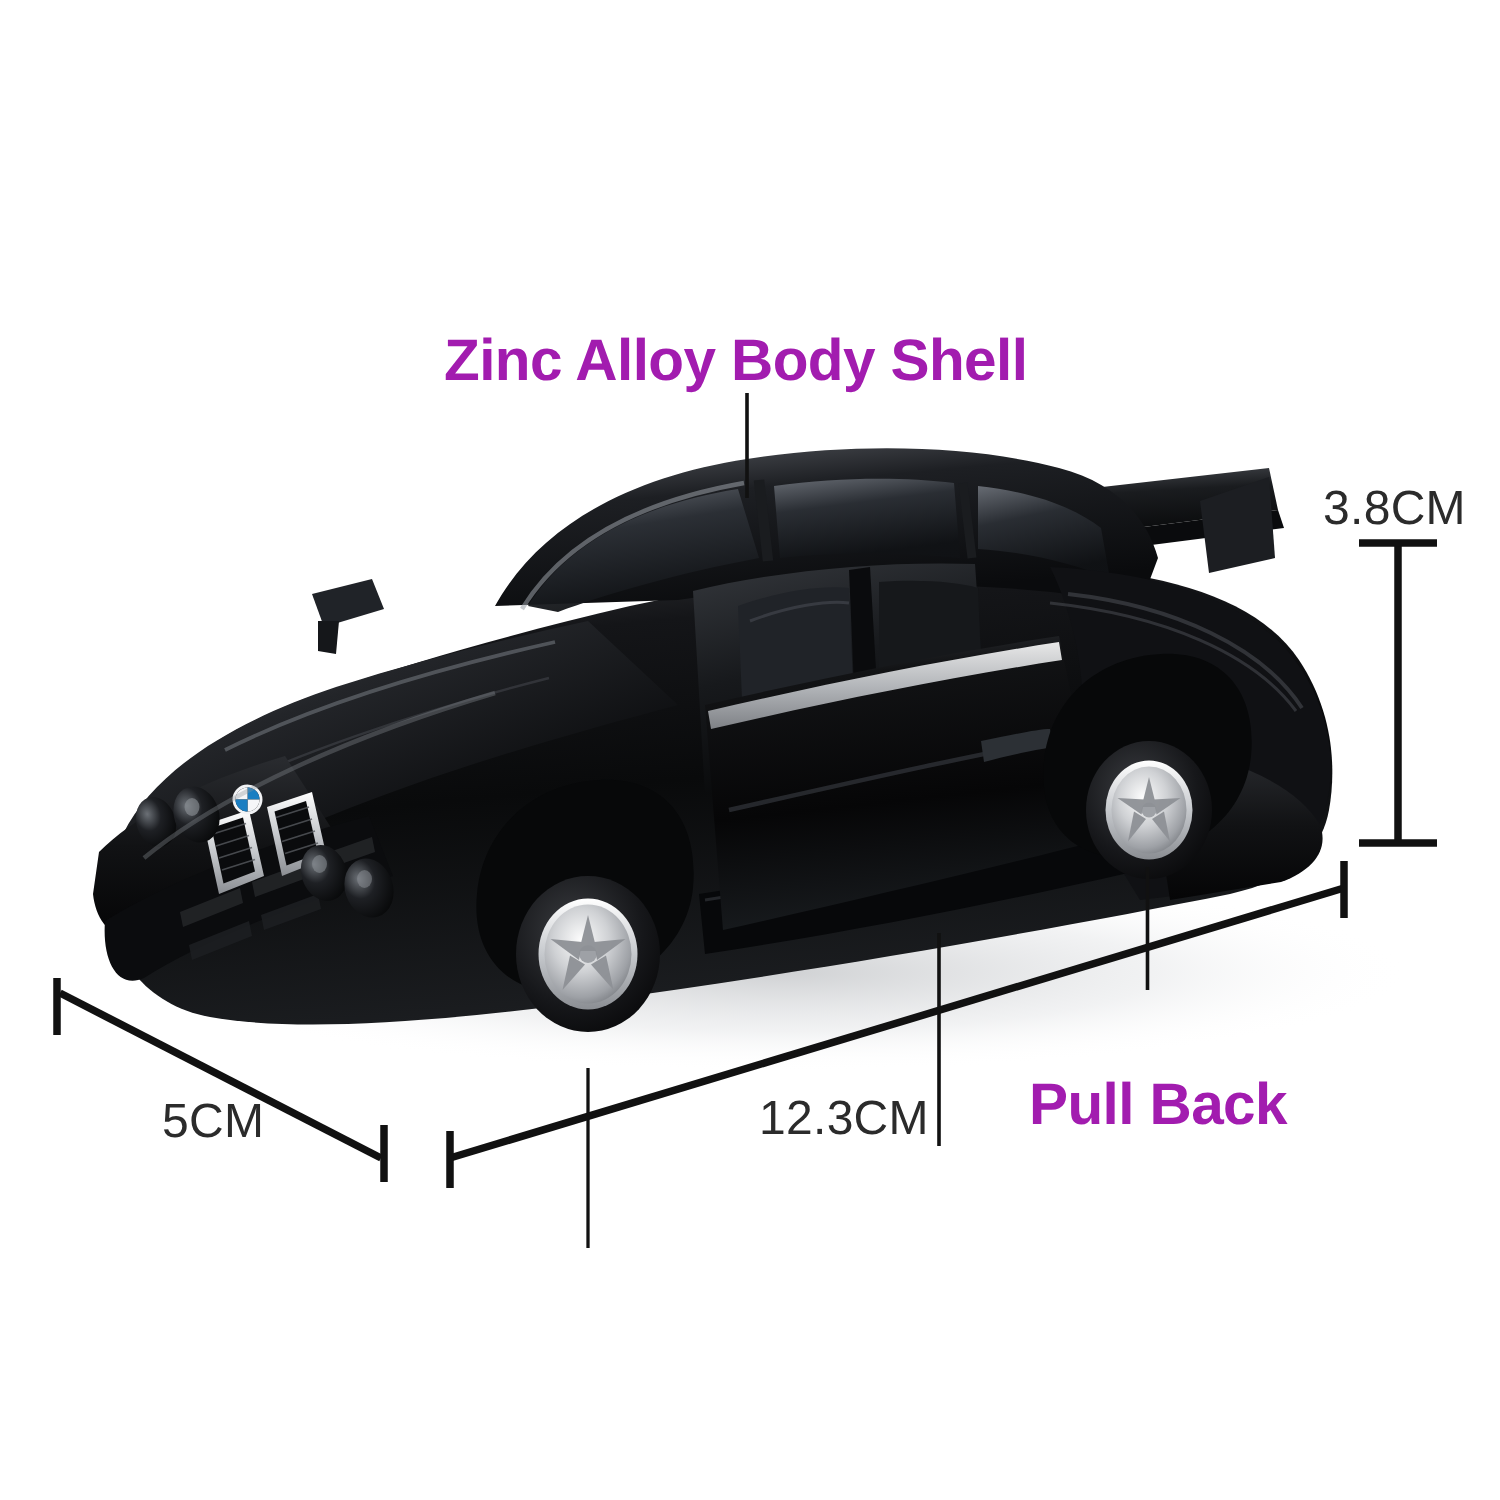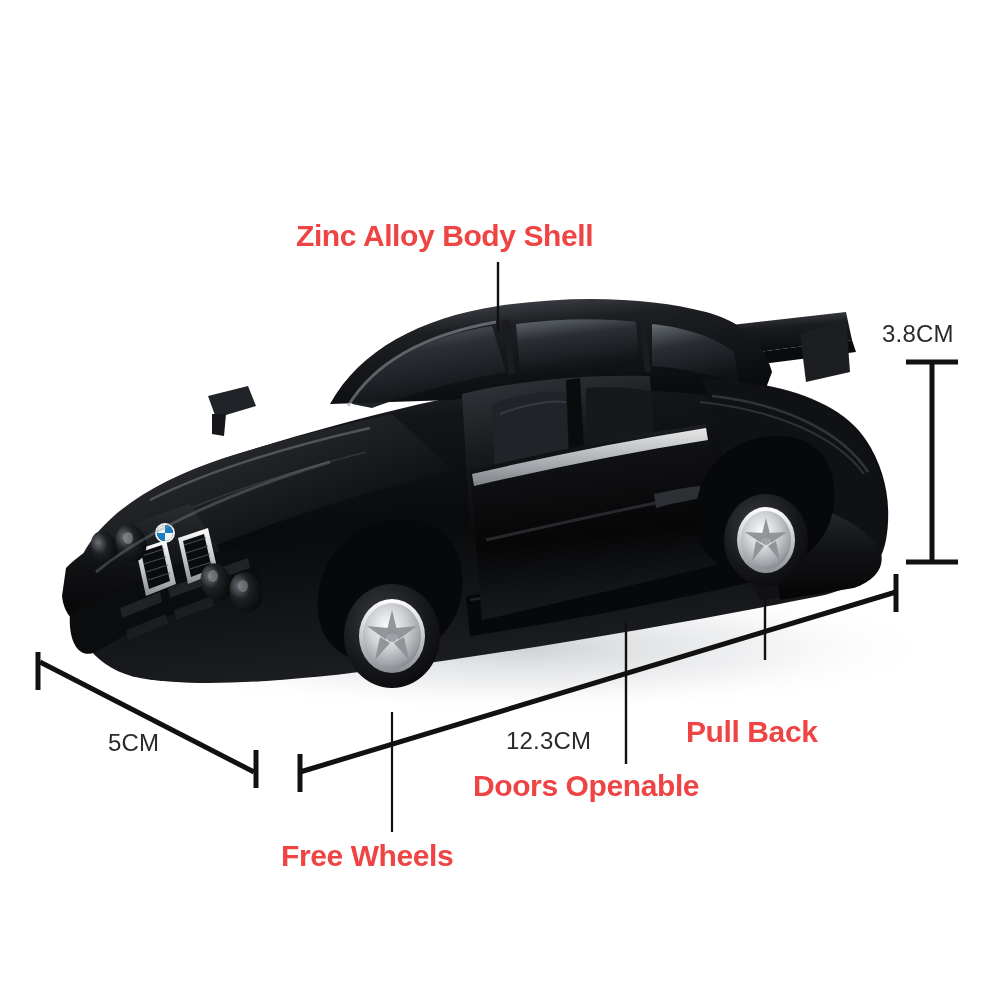--- a/index.html
+++ b/index.html
@@ -23,31 +23,31 @@
     position: absolute;
     inset: 0;
     width: 1000px;
     height: 1000px;
   }
   
   .feat-label {
     position: absolute;
     font-family: "Liberation Sans", sans-serif;
     font-weight: 700;
-    font-size: 30px;
+    font-size: 39px;
     letter-spacing: -0.4px;
-    color: #ef4444;
+    color: #a21caf;
     white-space: nowrap;
     line-height: 1;
   }
   .dim-label {
     position: absolute;
     font-family: "Liberation Sans", sans-serif;
     font-weight: 400;
-    font-size: 24px;
+    font-size: 32px;
     color: #2b2b2b;
     white-space: nowrap;
     line-height: 1;
     letter-spacing: 0.2px;
     text-align: right;
   }
   .lbl-zinc   { left: 296px; top: 221px; }
   .lbl-pull   { left: 686px; top: 669px; margin-top: 48px; }
   .lbl-doors  { left: 473px; top: 771px; }
   .lbl-wheels { left: 281px; top: 841px; }
@@ -333,23 +333,21 @@
         <line x1="300" y1="754" x2="300" y2="792" stroke-width="5"></line>
         <line x1="896" y1="574" x2="896" y2="612" stroke-width="5"></line>
       </g>
     </g>
   </svg>
 
   <div class="feat-label lbl-zinc">Zinc Alloy Body Shell</div>
 
   <div class="feat-label lbl-pull">Pull Back</div>
 
-  <div class="feat-label lbl-doors">Doors Openable</div>
-
-  <div class="feat-label lbl-wheels">Free Wheels</div>
+
 
   <div class="dim-label dim-h">3.8CM</div>
 
   <div class="dim-label dim-w">5CM</div>
 
   <div class="dim-label dim-l">12.3CM</div>
 
 </div>
 
 </body></html>

